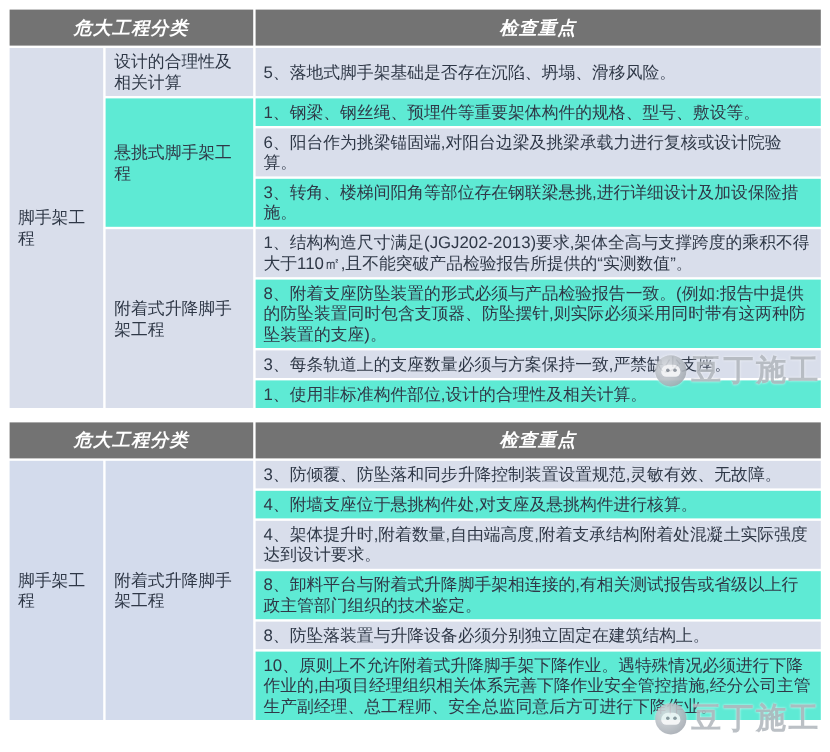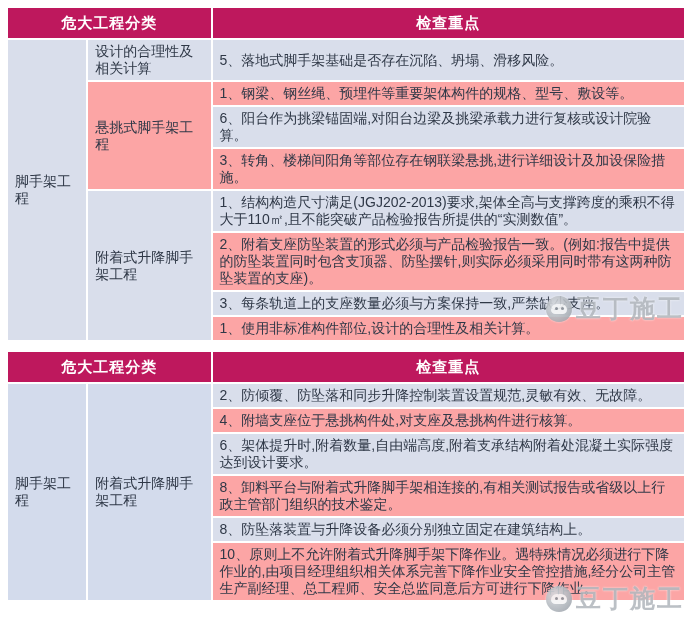--- a/index.html
+++ b/index.html
@@ -12,32 +12,32 @@
   table.hztable{
     border-collapse:separate;border-spacing:2px;
     width:680px;table-layout:fixed;
     background:#ffffff;
   }
   table.hztable + table.hztable{margin-top:8px;}
   col.c1{width:78px;}
   col.c2{width:122px;}
   col.c3{width:470px;}
   th.hdr{
-    background:#be185d;color:#ffffff;
+    background:#737373;color:#ffffff;
     font-size:15px;font-weight:bold;text-align:center;
-    height:26px;padding:2px 4px;letter-spacing:1px;
+    height:26px;padding:2px 4px;letter-spacing:1px;font-style:italic;
   }
   td{
     color:#2F3847;font-size:14px;line-height:17px;
     vertical-align:middle;padding:3px 7px;
     word-break:break-all;
   }
   td.cat, td.sub{vertical-align:middle;}
   .bg-dark{background:#D9DEEB;}
-  .bg-light{background:#fca5a5;}
+  .bg-light{background:#5eead4;}
   .bg-left2{background:#D3DBEC;}
   .wm{
     position:absolute;display:flex;align-items:center;gap:4px;
     pointer-events:none;opacity:0.9;
   }
   .wm .logo{
     width:26px;height:26px;border-radius:50%;
     background:radial-gradient(circle at 35% 35%, #d8dbdf 0%, #aab0b7 70%, #979da4 100%);
     position:relative;flex:0 0 auto;box-shadow:0 0 2px rgba(255,255,255,0.8);
   }
@@ -87,21 +87,21 @@
       <td class="bg-dark">6、阳台作为挑梁锚固端,对阳台边梁及挑梁承载力进行复核或设计院验算。</td>
     </tr>
     <tr>
       <td class="bg-light">3、转角、楼梯间阳角等部位存在钢联梁悬挑,进行详细设计及加设保险措施。</td>
     </tr>
     <tr>
       <td class="sub bg-dark" rowspan="4">附着式升降脚手架工程</td>
       <td class="bg-dark">1、结构构造尺寸满足(JGJ202-2013)要求,架体全高与支撑跨度的乘积不得大于110㎡,且不能突破产品检验报告所提供的“实测数值”。</td>
     </tr>
     <tr>
-      <td class="bg-light">2、附着支座防坠装置的形式必须与产品检验报告一致。(例如:报告中提供的防坠装置同时包含支顶器、防坠摆针,则实际必须采用同时带有这两种防坠装置的支座)。</td>
+      <td class="bg-light">8、附着支座防坠装置的形式必须与产品检验报告一致。(例如:报告中提供的防坠装置同时包含支顶器、防坠摆针,则实际必须采用同时带有这两种防坠装置的支座)。</td>
     </tr>
     <tr>
       <td class="bg-dark">3、每条轨道上的支座数量必须与方案保持一致,严禁缺少支座。</td>
     </tr>
     <tr>
       <td class="bg-light">1、使用非标准构件部位,设计的合理性及相关计算。</td>
     </tr>
   </tbody>
     </table>
 
@@ -112,27 +112,27 @@
         <col class="c3">
       </colgroup>
     <tbody>
         <tr>
       <th class="hdr" colspan="2">危大工程分类</th>
       <th class="hdr">检查重点</th>
     </tr>
     <tr>
       <td class="cat bg-left2" rowspan="6">脚手架工程</td>
       <td class="sub bg-left2" rowspan="6">附着式升降脚手架工程</td>
-      <td class="bg-dark">2、防倾覆、防坠落和同步升降控制装置设置规范,灵敏有效、无故障。</td>
+      <td class="bg-dark">3、防倾覆、防坠落和同步升降控制装置设置规范,灵敏有效、无故障。</td>
     </tr>
     <tr>
       <td class="bg-light">4、附墙支座位于悬挑构件处,对支座及悬挑构件进行核算。</td>
     </tr>
     <tr>
-      <td class="bg-dark">6、架体提升时,附着数量,自由端高度,附着支承结构附着处混凝土实际强度达到设计要求。</td>
+      <td class="bg-dark">4、架体提升时,附着数量,自由端高度,附着支承结构附着处混凝土实际强度达到设计要求。</td>
     </tr>
     <tr>
       <td class="bg-light">8、卸料平台与附着式升降脚手架相连接的,有相关测试报告或省级以上行政主管部门组织的技术鉴定。</td>
     </tr>
     <tr>
       <td class="bg-dark">8、防坠落装置与升降设备必须分别独立固定在建筑结构上。</td>
     </tr>
     <tr>
       <td class="bg-light">10、原则上不允许附着式升降脚手架下降作业。遇特殊情况必须进行下降作业的,由项目经理组织相关体系完善下降作业安全管控措施,经分公司主管生产副经理、总工程师、安全总监同意后方可进行下降作业。</td>
     </tr>

